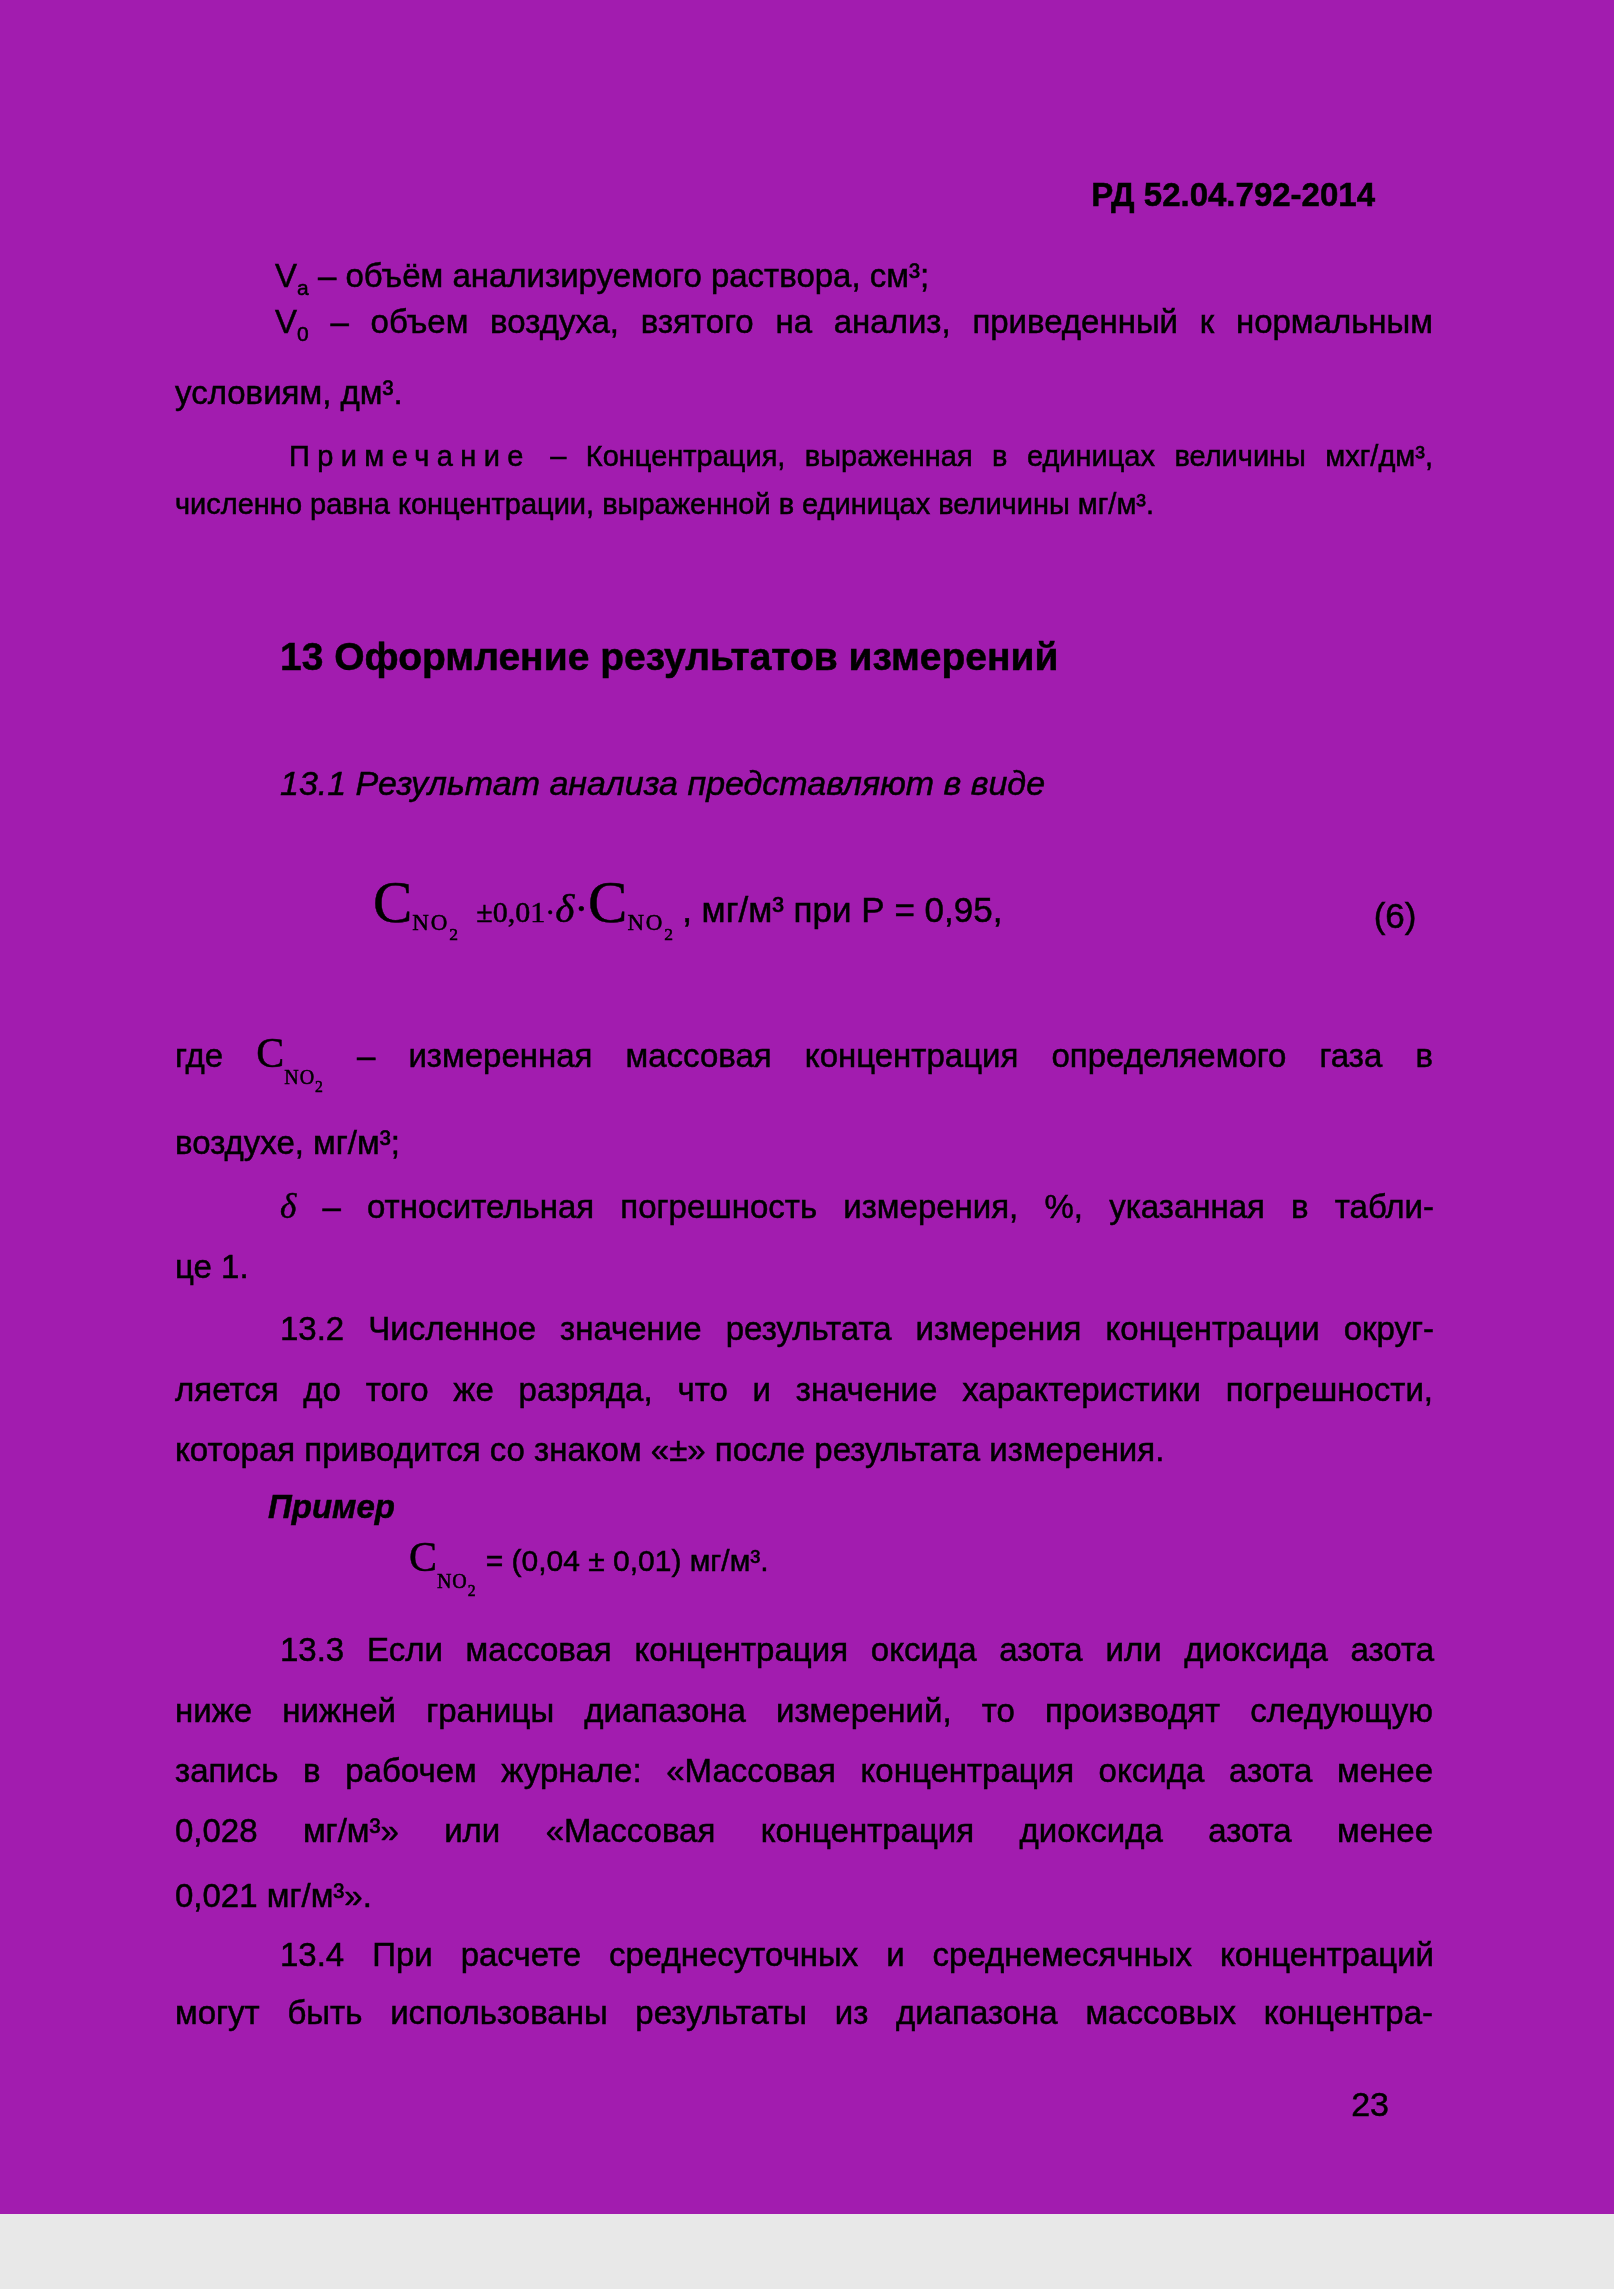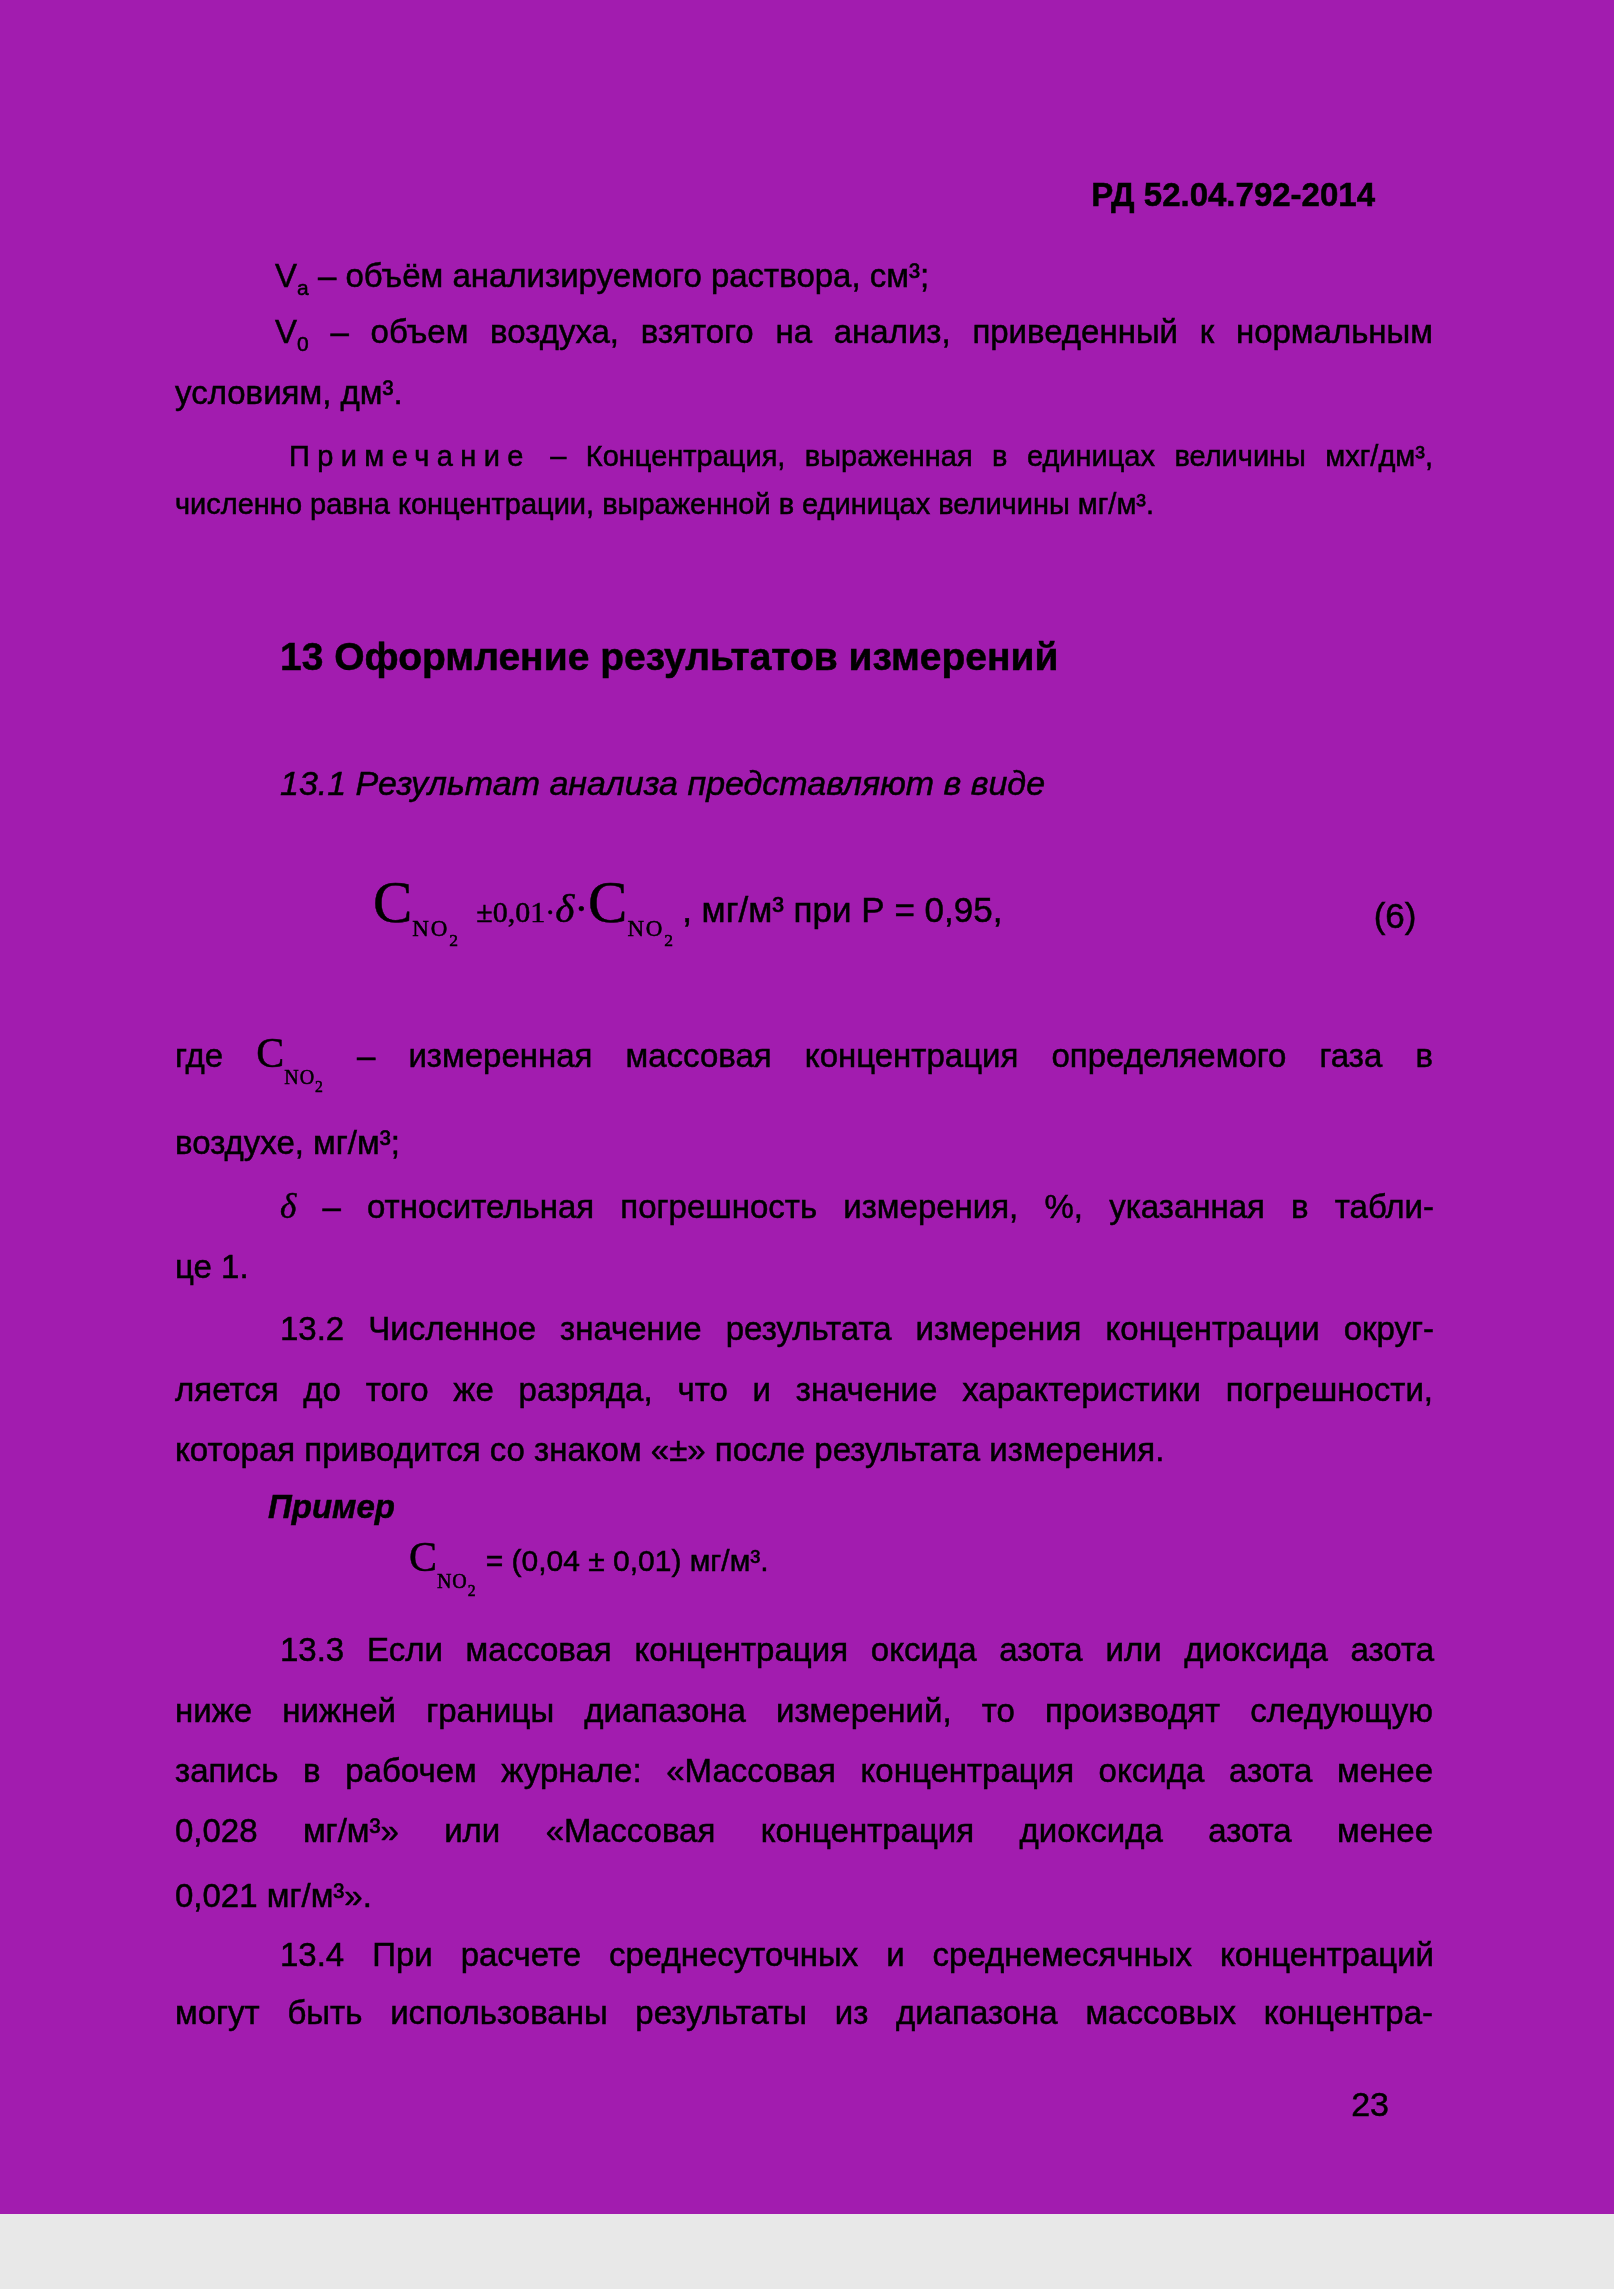--- a/index.html
+++ b/index.html
@@ -18,21 +18,21 @@
     font-size: 33px;
     line-height: 41px;
     color: #000;
     white-space: normal;
   }
   .just { text-align: justify; text-align-last: justify; }
 
   
   .l-header  { left: 175px;  top: 174px;  width: 1200px; text-align: right; font-weight: 700; font-size: 33px; }
   .l-va      { left: 275px;  top: 255px; }
-  .l-v0      { left: 275px;  top: 311px;  width: 1158px; }
+  .l-v0      { left: 275px;  top: 301px;  width: 1158px; }
   .l-usl     { left: 175px;  top: 372px; }
   .l-note1   { left: 289px;  top: 436px;  width: 1144px; font-size: 29px; }
   .l-note2   { left: 175px;  top: 484px;  font-size: 29px; }
   .l-h13     { left: 280px;  top: 634px;  font-size: 39px; font-weight: 700; line-height: 46px; }
   .l-h131    { left: 280px;  top: 763px;  font-size: 34px; font-style: italic; }
   .l-f6      { left: 175px;  top: 870px;  width: 1258px; height: 102px; line-height: 65px; }
   .l-where   { left: 175px;  top: 1035px; width: 1258px; }
   .l-vozd    { left: 175px;  top: 1122px; }
   .l-dline   { left: 280px;  top: 1186px; width: 1154px; }
   .l-tse     { left: 175px;  top: 1246px; }
@@ -50,21 +50,21 @@
   .l-p134b   { left: 175px;  top: 1992px; width: 1258px; }
   .l-pagenum { left: 175px;  top: 2084px; width: 1214px; text-align: right; font-weight: 400; font-size: 34px; }
 
   
   .vsym  { font-size: 33px; }
   .vsub  { font-size: 21px; position: relative; top: 8.3px; }
   .spaced { letter-spacing: 7.4px; }
 
   .f6-body { position: absolute; left: 198px; top: 0; white-space: nowrap; line-height: 65px; }
   .fc-big  { font-family: "Liberation Serif", serif; font-size: 59px; line-height: 65px; }
-  .f-sub1  { font-family: "Liberation Serif", serif; font-size: 23px; position: relative; top: 14px; letter-spacing: 1.8px; }
+  .f-sub1  { font-family: "Liberation Serif", serif; font-size: 23px; position: relative; top: 8px; letter-spacing: 1.8px; }
   .f-sub2  { font-size: 17.5px; position: relative; top: 10px; }
   .f-mid   { font-family: "Liberation Serif", serif; font-size: 30px; margin-left: 16.6px; }
   .f-delta { font-family: "Liberation Serif", serif; font-style: italic; font-size: 41px; }
   .f-dot   { font-family: "Liberation Serif", serif; font-size: 41px; }
   .f-units { font-size: 35px; margin-left: 7.4px; -webkit-text-stroke: 0.5px #000; }
   .f6-num  { position: absolute; right: 16.6px; top: 13px; font-size: 35px; }
 
   .fc-mid   { font-family: "Liberation Serif", serif; font-size: 42px; line-height: 33px; }
   .f-sub1m  { font-family: "Liberation Serif", serif; font-size: 20px; position: relative; top: 16.6px; letter-spacing: 0.9px; }
   .f-sub2m  { font-size: 15.7px; position: relative; top: 8.3px; }

